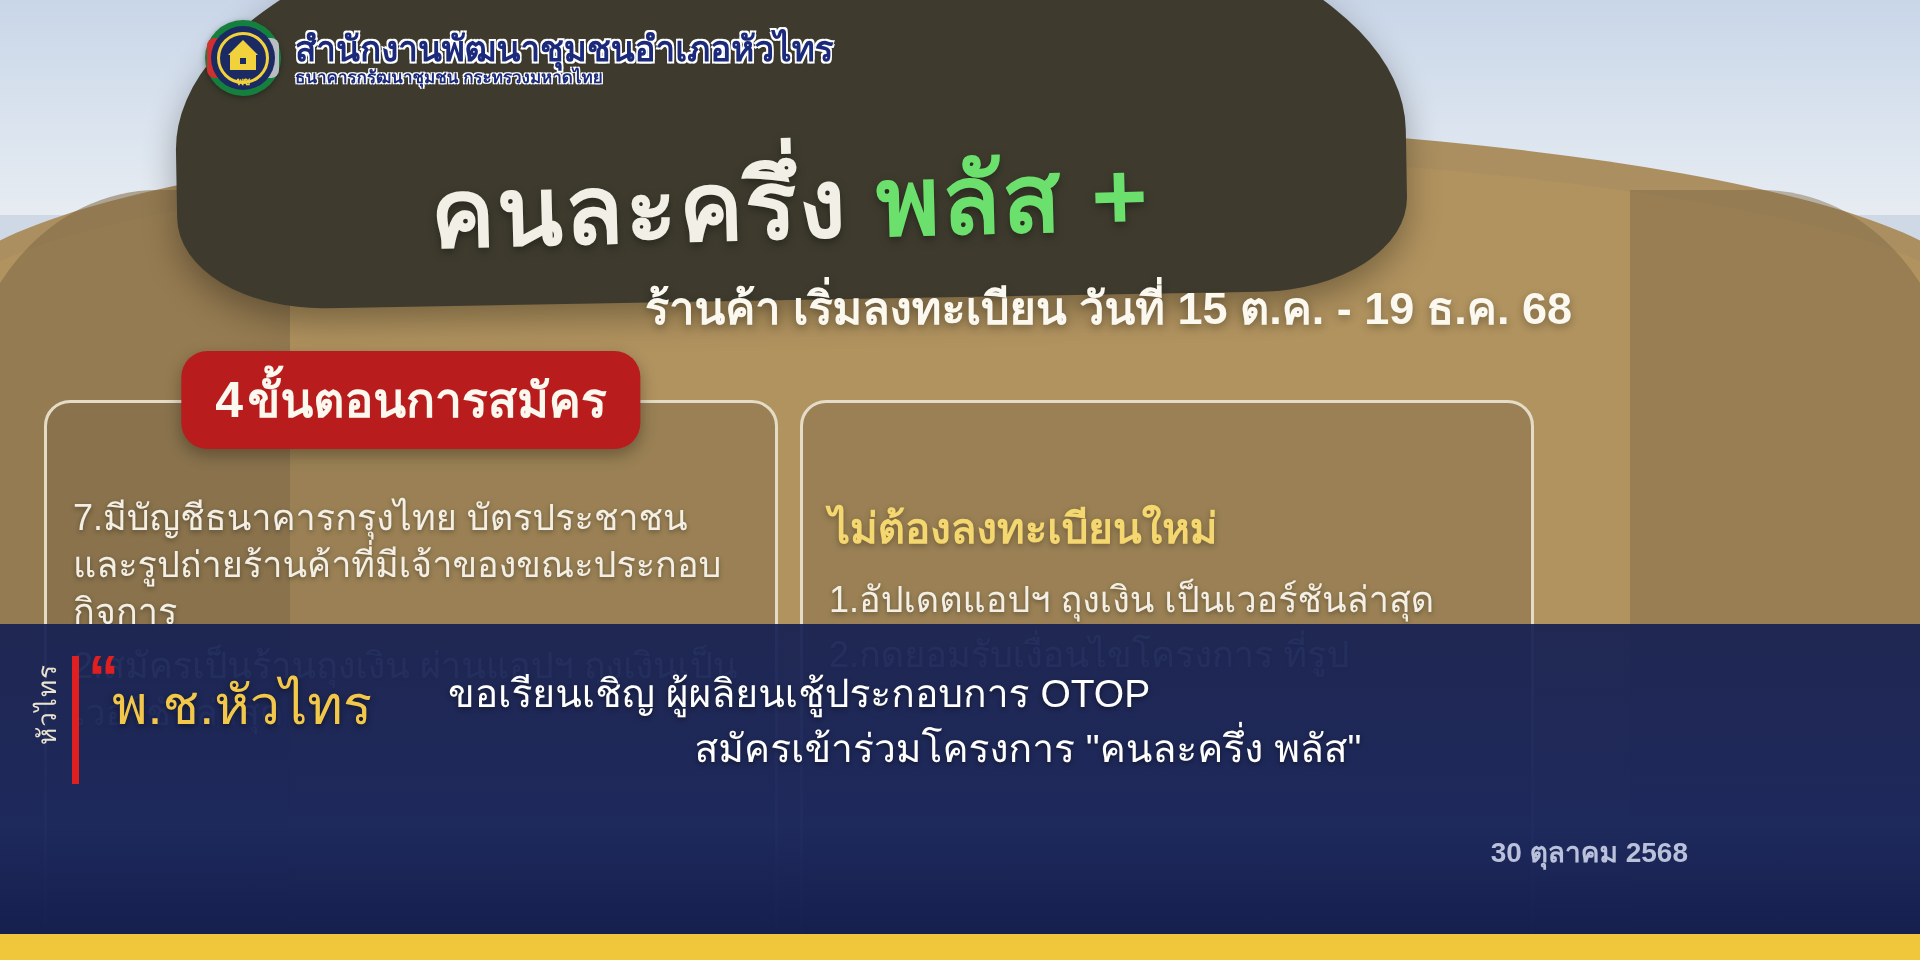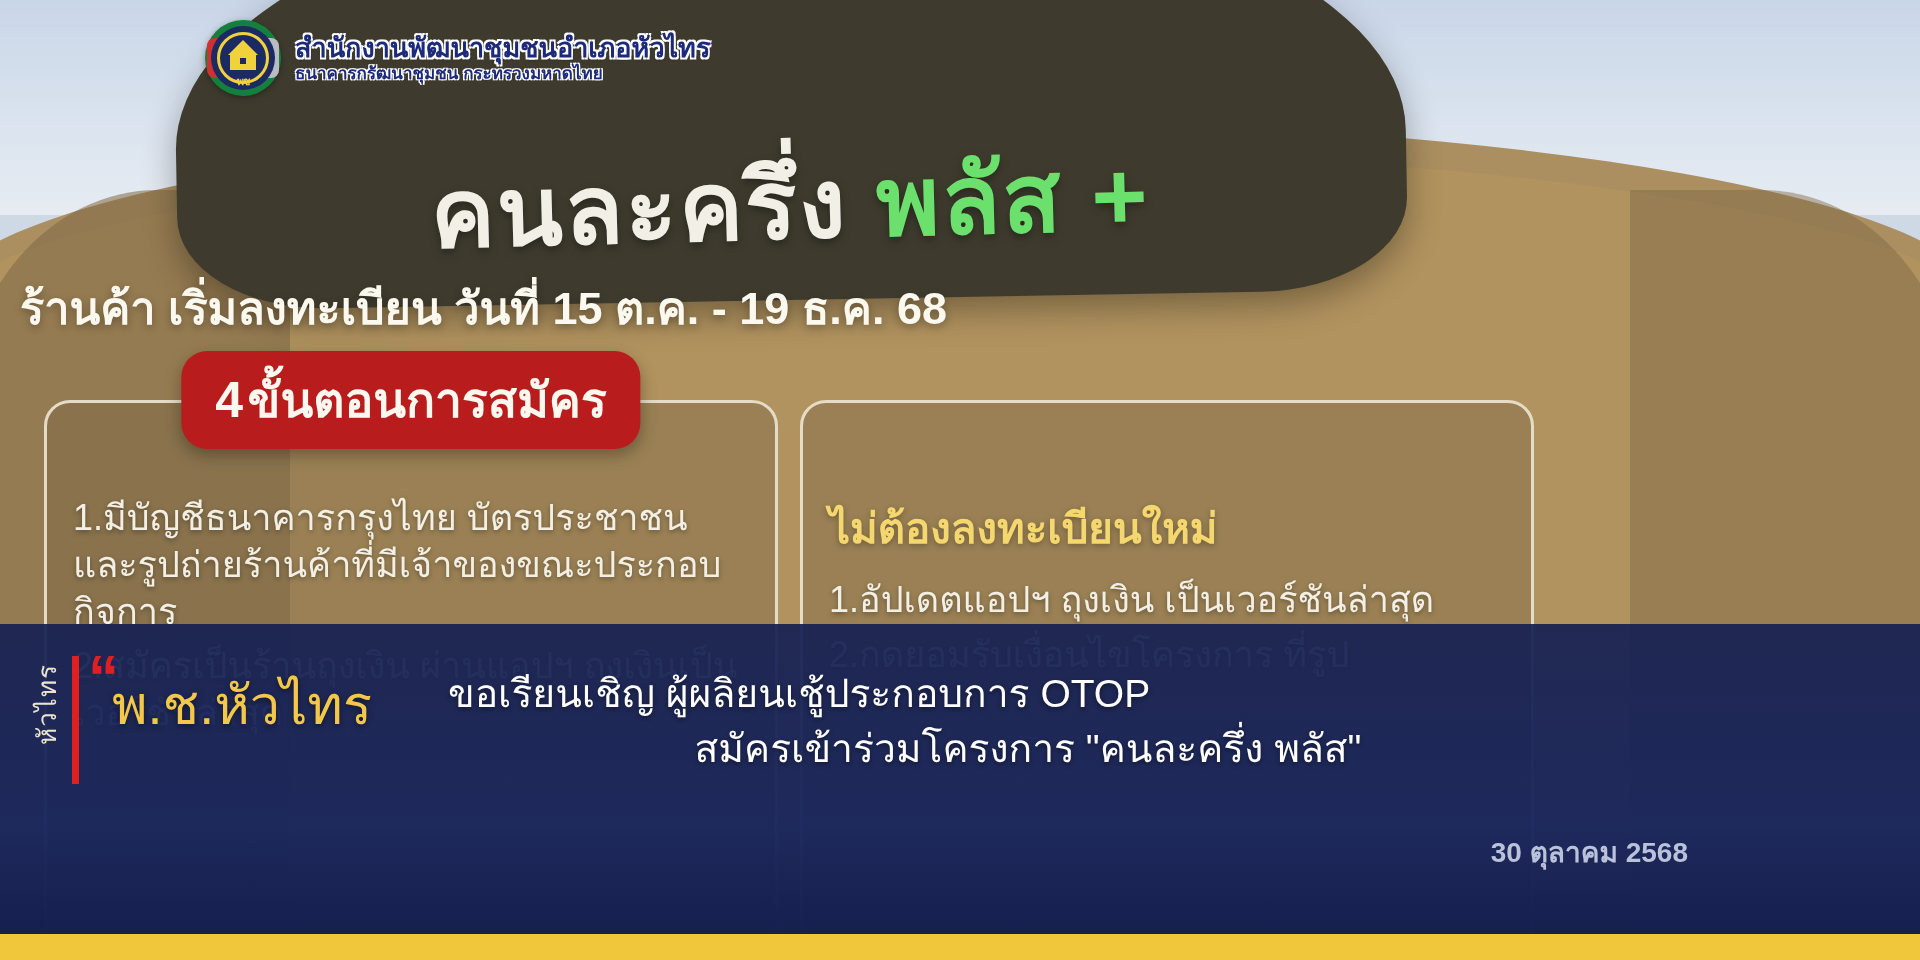--- a/index.html
+++ b/index.html
@@ -40,32 +40,32 @@
   .seal .dot{position:absolute;left:50%;top:38px;transform:translateX(-50%);
         width:6px;height:6px;background:#1b2a63;}
   .seal .sub{position:absolute;left:50%;top:52px;transform:translateX(-50%);
         color:#f2d23c;font-size:11px;font-weight:bold;letter-spacing:-1px;}
   .seal .redl{position:absolute;left:2px;top:18px;width:12px;height:40px;background:#d03030;
         border-radius:8px 0 0 8px;}
   .seal .greyr{position:absolute;right:2px;top:18px;width:12px;height:40px;background:#b9bcc2;
         border-radius:0 8px 8px 0;}
 
   .brand-text{display:flex;flex-direction:column;line-height:1.12;}
-  .brand-l1{font-size:27px;font-weight:bold;color:#1b2a7a;
+  .brand-l1{font-size:35px;font-weight:bold;color:#1b2a7a;
             text-shadow:-1.6px -1.6px 0 #fff,1.6px -1.6px 0 #fff,-1.6px 1.6px 0 #fff,1.6px 1.6px 0 #fff,0 2px 3px rgba(0,0,0,.4);}
   .brand-l2{font-size:17px;font-weight:bold;color:#1b2a7a;
             text-shadow:-1.3px -1.3px 0 #fff,1.3px -1.3px 0 #fff,-1.3px 1.3px 0 #fff,1.3px 1.3px 0 #fff;}
 
   .arch-title{position:absolute;left:0;top:128px;width:1580px;text-align:center;z-index:9;
               font-size:96px;font-weight:bold;color:#f2efe6;letter-spacing:2px;
               transform:rotate(-1.5deg);text-shadow:0 4px 10px rgba(0,0,0,.35);}
   .arch-title .plus{color:#6ce06c;}
 
   
-  .dateline{position:absolute;left:0;top:272px;width:1572px;text-align:left;z-index:10;
+  .dateline{position:absolute;left:0;top:272px;width:1572px;text-align:right;z-index:10;
             font-size:45px;font-weight:bold;color:#fbf8ef;
             text-shadow:0 3px 8px rgba(0,0,0,.30);padding-left:20px;}
 
   
   .cards{position:absolute;left:44px;top:400px;width:1490px;height:560px;display:flex;gap:22px;z-index:8;}
   .card{flex:1;position:relative;border:3px solid #e4dcc6;border-radius:26px;
         background:rgba(122,103,68,.42);padding:92px 26px 20px 26px;}
   .card-chip{position:absolute;top:-52px;left:50%;transform:translateX(-50%);
              background:#b91c1c;border-radius:26px;padding:11px 34px;white-space:nowrap;
              box-shadow:0 6px 16px rgba(0,0,0,.3);}
@@ -134,21 +134,21 @@
     <div class="dateline">ร้านค้า เริ่มลงทะเบียน วันที่ 15 ต.ค. - 19 ธ.ค. 68</div>
 
     <div class="cards">
 
       <div class="card">
         <div class="card-chip">
           <span class="chip-num">4</span>
           <span class="chip-txt">ขั้นตอนการสมัคร</span>
         </div>
         <ul class="steps">
-          <li>1.มีบัญชีธนาคารกรุงไทย บัตรประชาชน และรูปถ่ายร้านค้าที่มีเจ้าของขณะประกอบกิจการ</li>
+          <li>7.มีบัญชีธนาคารกรุงไทย บัตรประชาชน และรูปถ่ายร้านค้าที่มีเจ้าของขณะประกอบกิจการ</li>
           <li>2.สมัครเป็นร้านถุงเงิน ผ่านแอปฯ ถุงเงินเป็นเวอร์ชันล่าสุด</li>
         </ul>
       </div>
 
       <div class="card">
         <div class="card-lead">ไม่ต้องลงทะเบียนใหม่</div>
         <ul class="steps">
           <li>1.อัปเดตแอปฯ ถุงเงิน เป็นเวอร์ชันล่าสุด</li>
           <li>2.กดยอมรับเงื่อนไขโครงการ ที่รูป</li>
         </ul>

